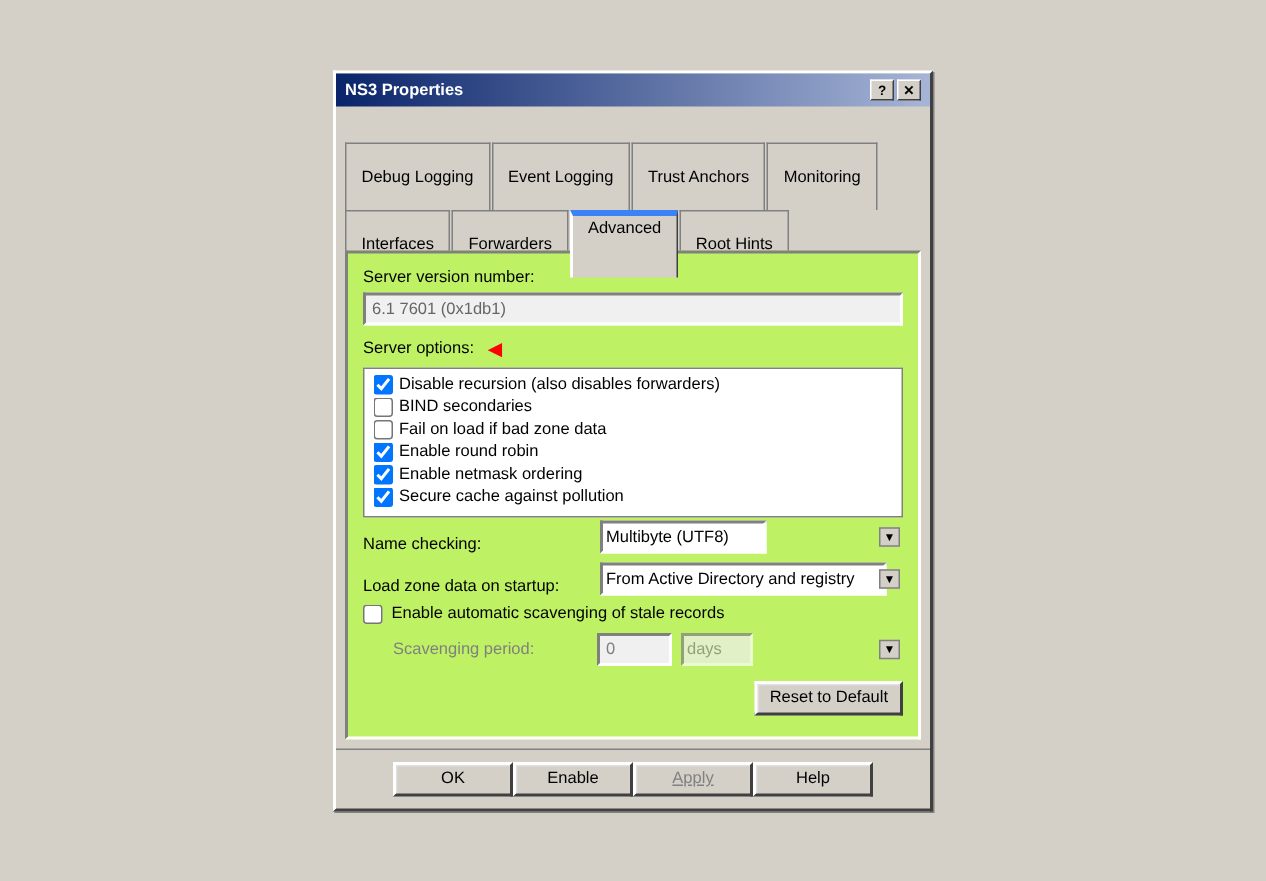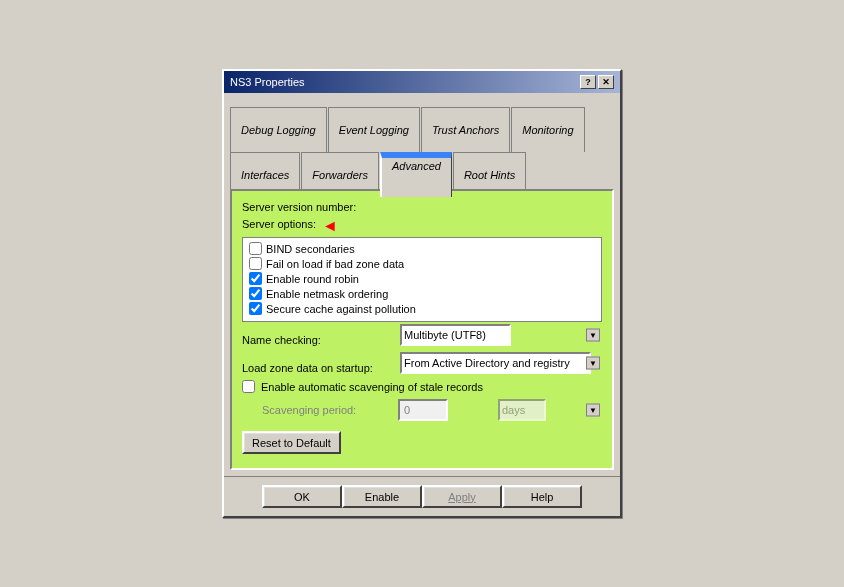--- a/index.html
+++ b/index.html
@@ -29,21 +29,21 @@
       color: white;
       padding: 3px 6px;
       display: flex;
       align-items: center;
       justify-content: space-between;
       height: 22px;
     }
 
     .title-bar-title {
       font-size: 11px;
-      font-weight: normal;
+      font-weight: bold;
       color: white;
     }
 
     .title-bar-controls {
       display: flex;
       gap: 2px;
     }
 
     .title-btn {
       width: 16px;
@@ -71,29 +71,28 @@
     }
 
     .tab {
       padding: 16px 10px;
       background: #d4d0c8;
       border: 1px solid #808080;
       border-bottom: none;
       cursor: pointer;
       font-size: 11px;
       position: relative;
-      top: 8px;
+      top: 18px;
       color: #000;
-      font-style: italic;
     }
 
     .tab.active {
       background: #d4d0c8;
       border: 1px solid #404040;
-      border-top: 6px solid #3b82f6;
+      border-top: 4px solid #3b82f6;
       border-left: 2px solid #fff;
       border-bottom: none;
       z-index: 2;
       font-weight: normal;
       padding-top: 2px;
     }
 
     .tab-content-area {
       border: 2px solid #fff;
       border-top-color: #808080;
@@ -223,20 +222,21 @@
       border-bottom-color: #fff;
       font-size: 11px;
       padding: 1px 4px;
       background: #f0f0f0;
       color: #808080;
     }
 
     
     .reset-row {
       display: flex;
+      justify-content: flex-end;
       margin-top: 10px;
       margin-bottom: 4px;
     }
 
     .btn {
       min-width: 80px;
       height: 23px;
       background: #d4d0c8;
       border: 2px solid #fff;
       border-right-color: #404040;
@@ -291,28 +291,33 @@
       <div class="tab">Interfaces</div>
       <div class="tab">Forwarders</div>
       <div class="tab active">Advanced</div>
       <div class="tab">Root Hints</div>
     </div>
 
     <div class="tab-content-area">
 
       
       <div class="section-label">Server version number:</div>
+      <input class="text-input" type="text" readonly="" value="6.1 7601 (0x1db1)" style="">
 
       
       <div style="position:relative; margin-bottom: 2px;">
         <div style="display:flex; align-items:center; gap:4px; margin-bottom:2px;">
           <span class="section-label">Server options:</span>
           <span style="color:red; font-size:16px; font-weight:bold; margin-left:2px;">◄</span>
         </div>
         <div class="options-box-inner">
+          <div class="checkbox-row">
+            <input type="checkbox" checked="" style="">
+            <label>Disable recursion (also disables forwarders)</label>
+          </div>
           <div class="checkbox-row">
             <input type="checkbox" style="">
             <label>BIND secondaries</label>
           </div>
           <div class="checkbox-row">
             <input type="checkbox" style="">
             <label>Fail on load if bad zone data</label>
           </div>
           <div class="checkbox-row">
             <input type="checkbox" checked="" style="">
@@ -357,21 +362,21 @@
       
       <div class="checkbox-single">
         <input type="checkbox" style="">
         <label>Enable automatic scavenging of stale records</label>
       </div>
 
       
       <div class="scavenging-row">
         <label>Scavenging period:</label>
         <input class="scavenging-input" type="text" readonly="" value="0" style="">
-        <div class="dropdown-wrapper" style="width:70px;margin-left:44px;">
+        <div class="dropdown-wrapper" style="width:70px;">
           <select class="dropdown" disabled="" style="color:#808080; background:#f0f0f0;">
             <option>days</option>
           </select>
         </div>
       </div>
 
       
       <div class="reset-row">
         <button class="btn">Reset to Default</button>
       </div>

